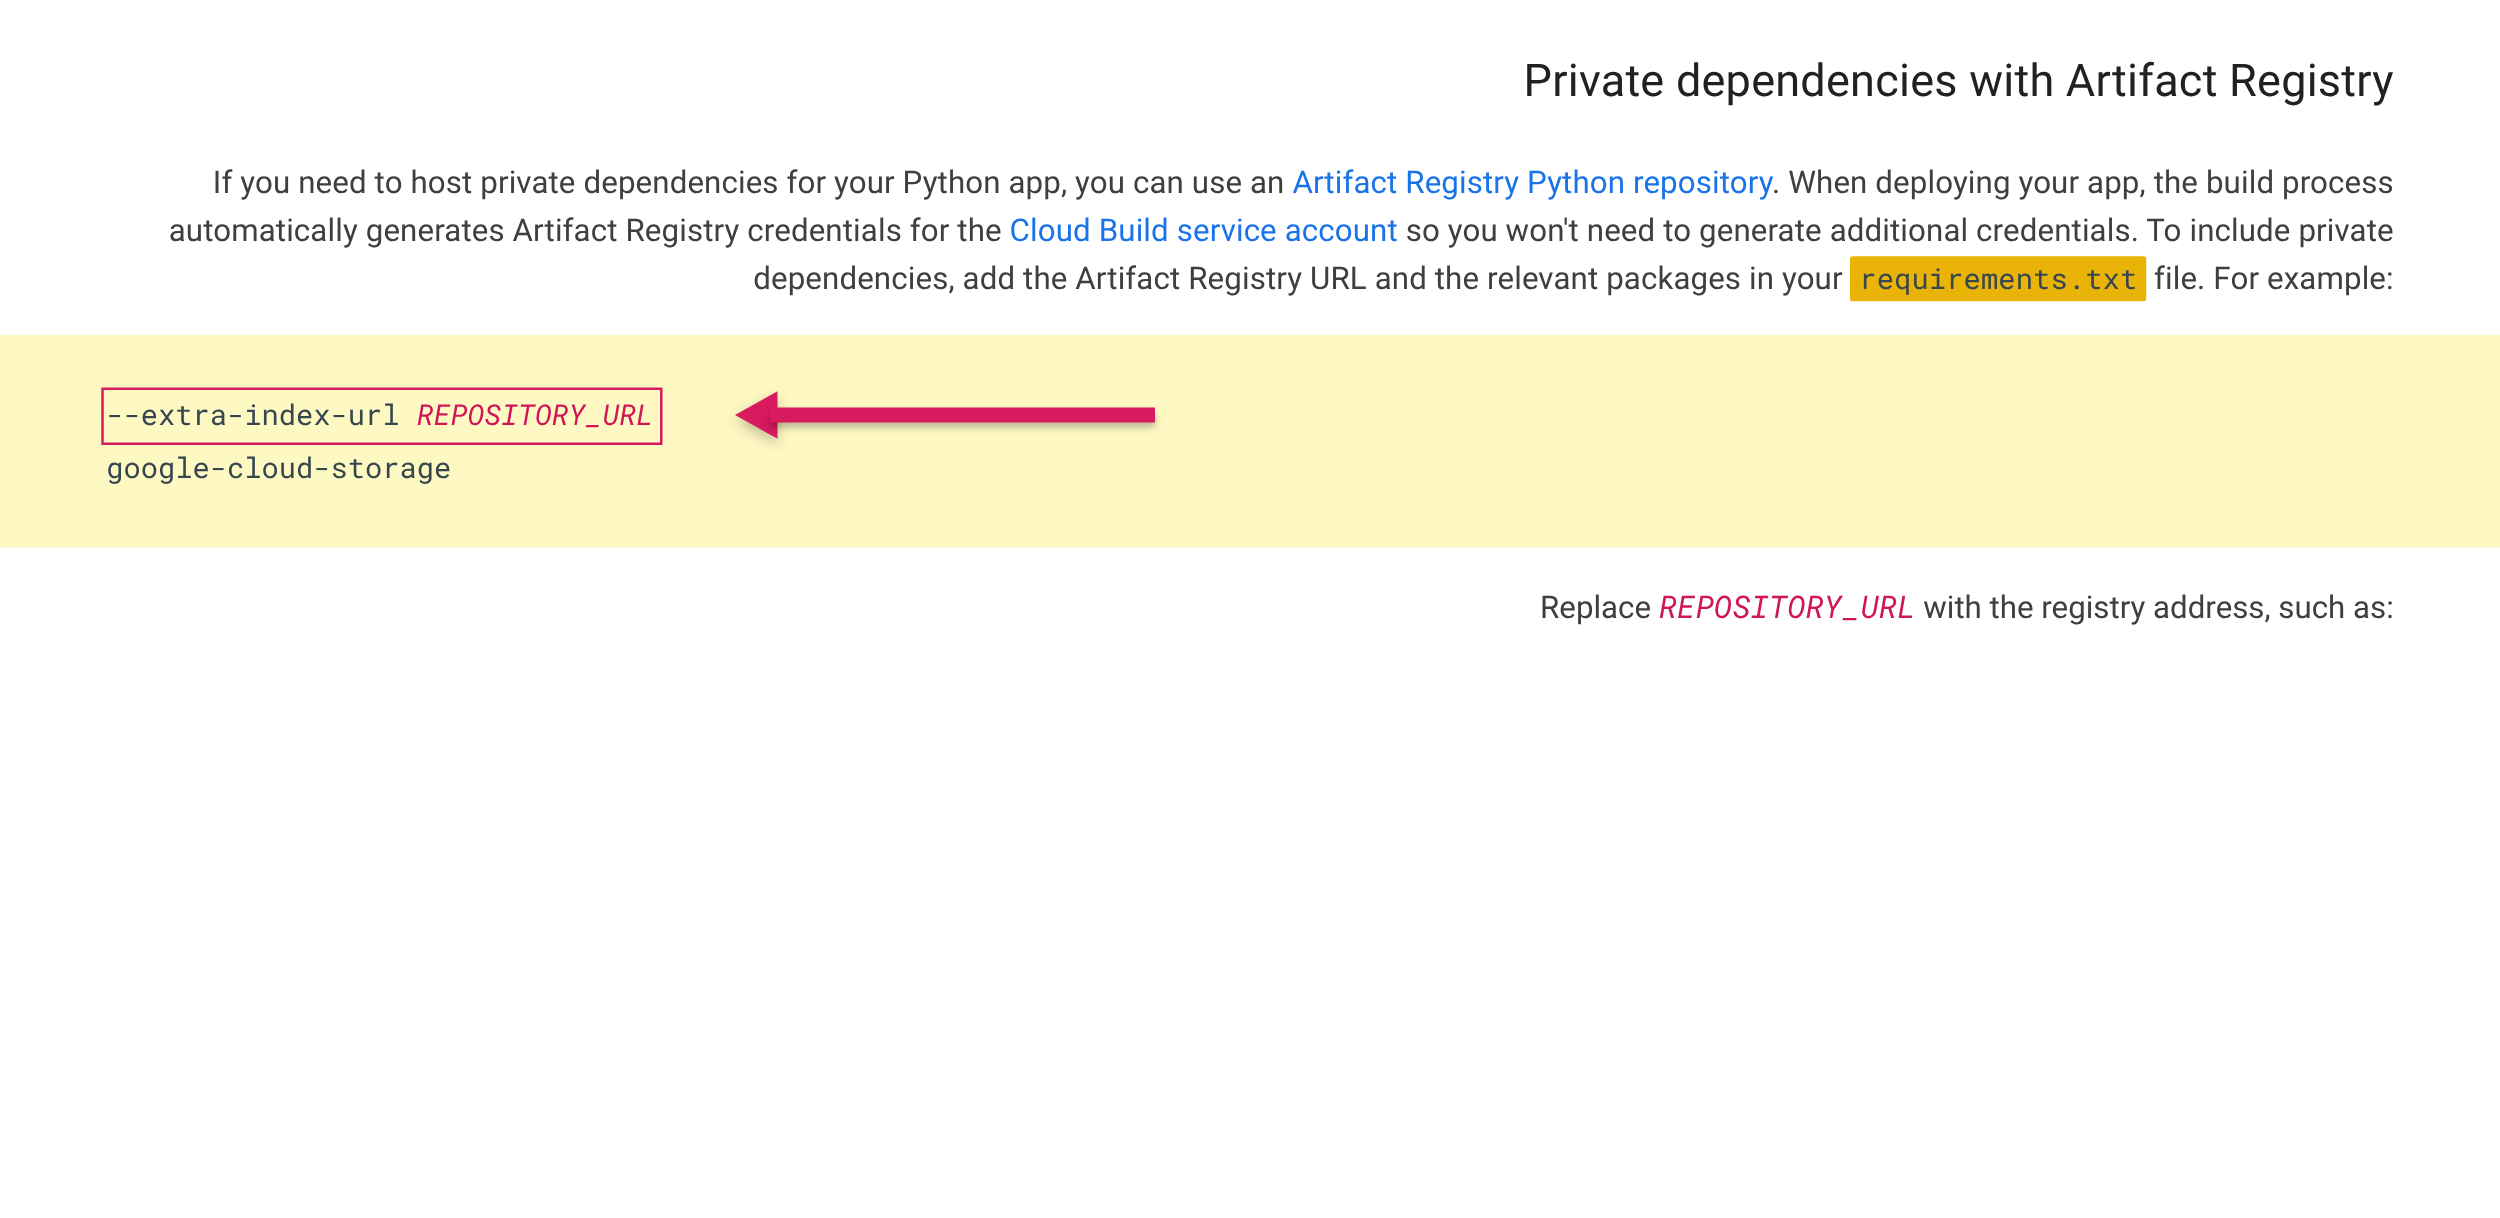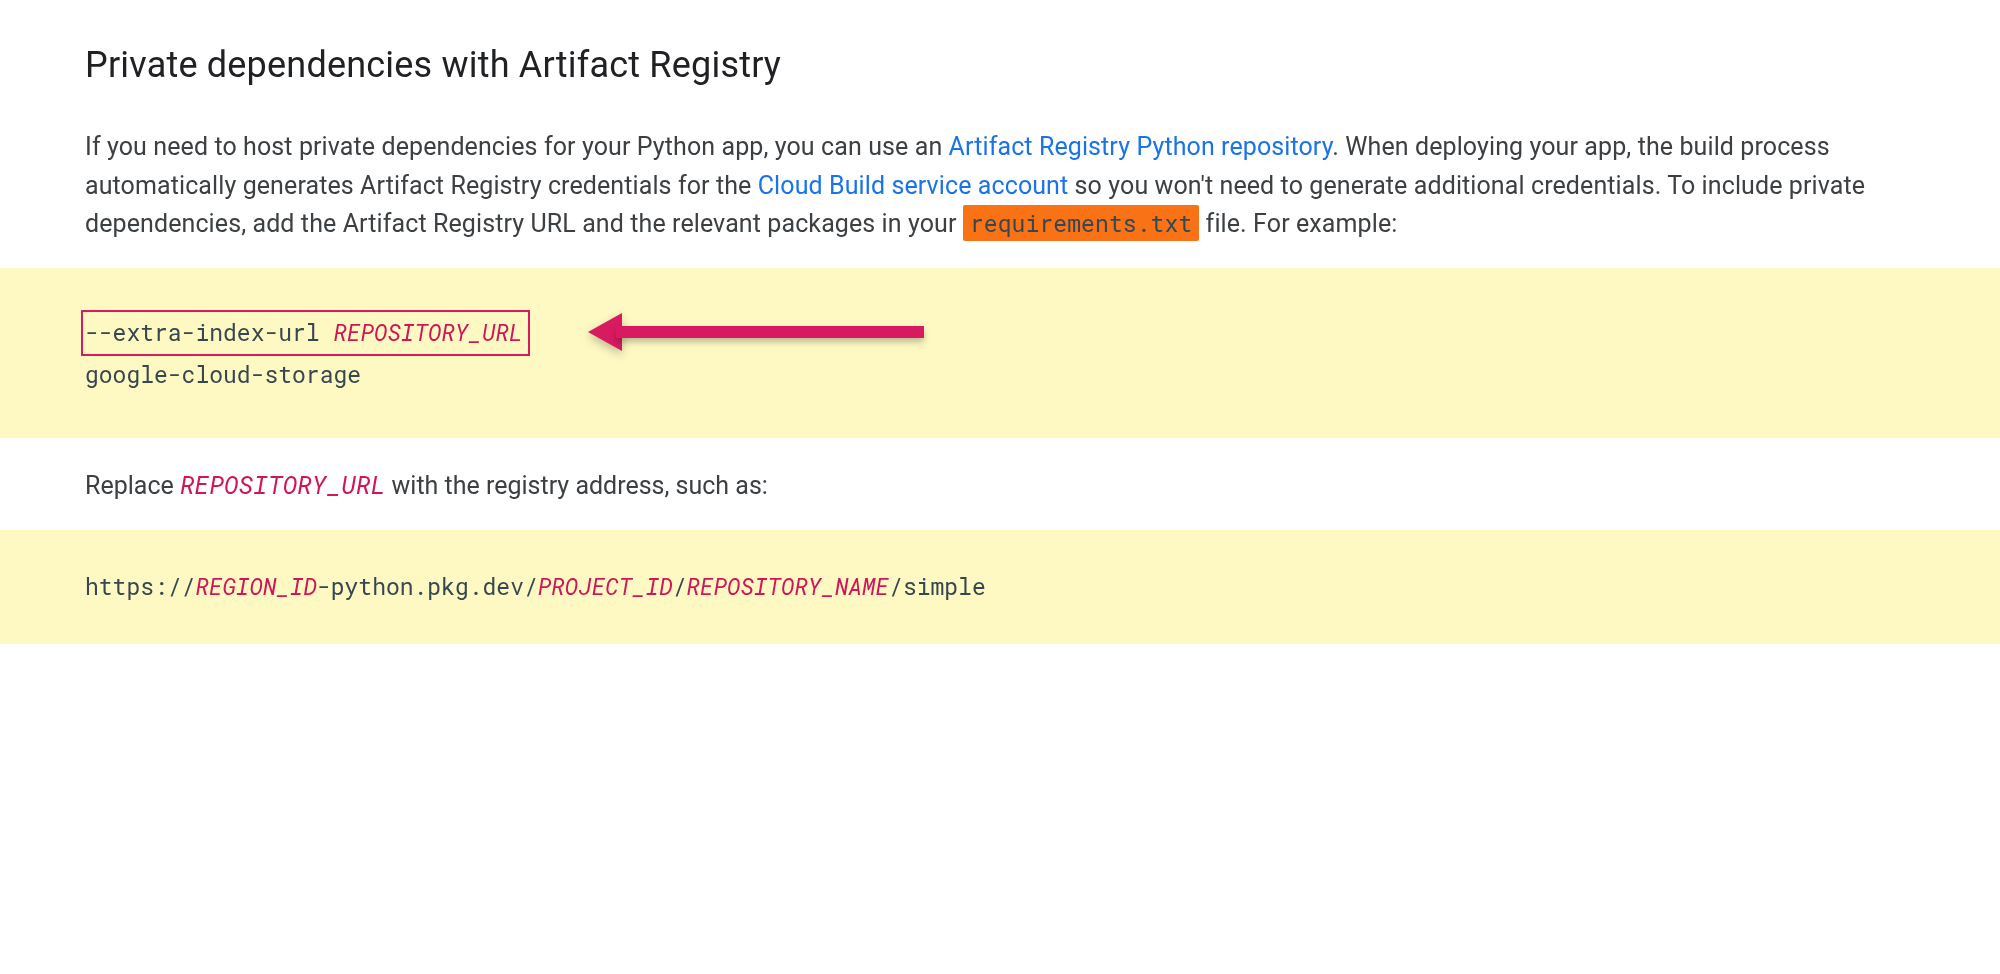--- a/index.html
+++ b/index.html
@@ -11,20 +11,21 @@
     line-height:1.55;
     -webkit-font-smoothing:antialiased;
   }
   .page{
     width:2000px;
     margin:0 auto;
     box-sizing:border-box;
   }
   .content{
     padding:0 85px;
+    text-align:right;
   }
   h2.section-title{
     font-weight:400;
     font-size:36px;
     letter-spacing:0.2px;
     color:#202124;
     margin:38px 0 34px 0;
   }
   p.body-text{
     font-size:25px;
@@ -33,21 +34,21 @@
     margin:0 0 24px 0;
     max-width:1830px;
   }
   a.link{
     color:#1a73e8;
     text-decoration:none;
   }
   code.inline{
     font-family:"Roboto Mono","Menlo",monospace;
     font-size:23px;
-    background:#f97316;
+    background:#eab308;
     padding:3px 7px;
     border-radius:2px;
     color:#37474f;
   }
   .codeblock{
     background:#fef9c3;
     margin:16px 0 28px 0;
     padding:42px 85px 44px 85px;
     font-family:"Roboto Mono","Menlo",monospace;
     font-size:23px;
@@ -124,17 +125,14 @@
   <div class="line"><span class="highlight-box"><span>--extra-index-url </span><span class="var">REPOSITORY_URL</span></span></div>
   <div class="line">google-cloud-storage</div>
 </div>
 
 <div class="content">
   <p class="replace-text">
     <span>Replace </span><span class="var" style="font-family:'Roboto Mono',monospace;">REPOSITORY_URL</span><span> with the registry address, such as:</span>
   </p>
 </div>
 
-<div class="codeblock" style="padding-top:38px;padding-bottom:38px;">
-  <div class="line"><span>https://</span><span class="var">REGION_ID</span><span>-python.pkg.dev/</span><span class="var">PROJECT_ID</span><span>/</span><span class="var">REPOSITORY_NAME</span><span>/simple</span></div>
-</div>
 
 </div>
 
 </body></html>

